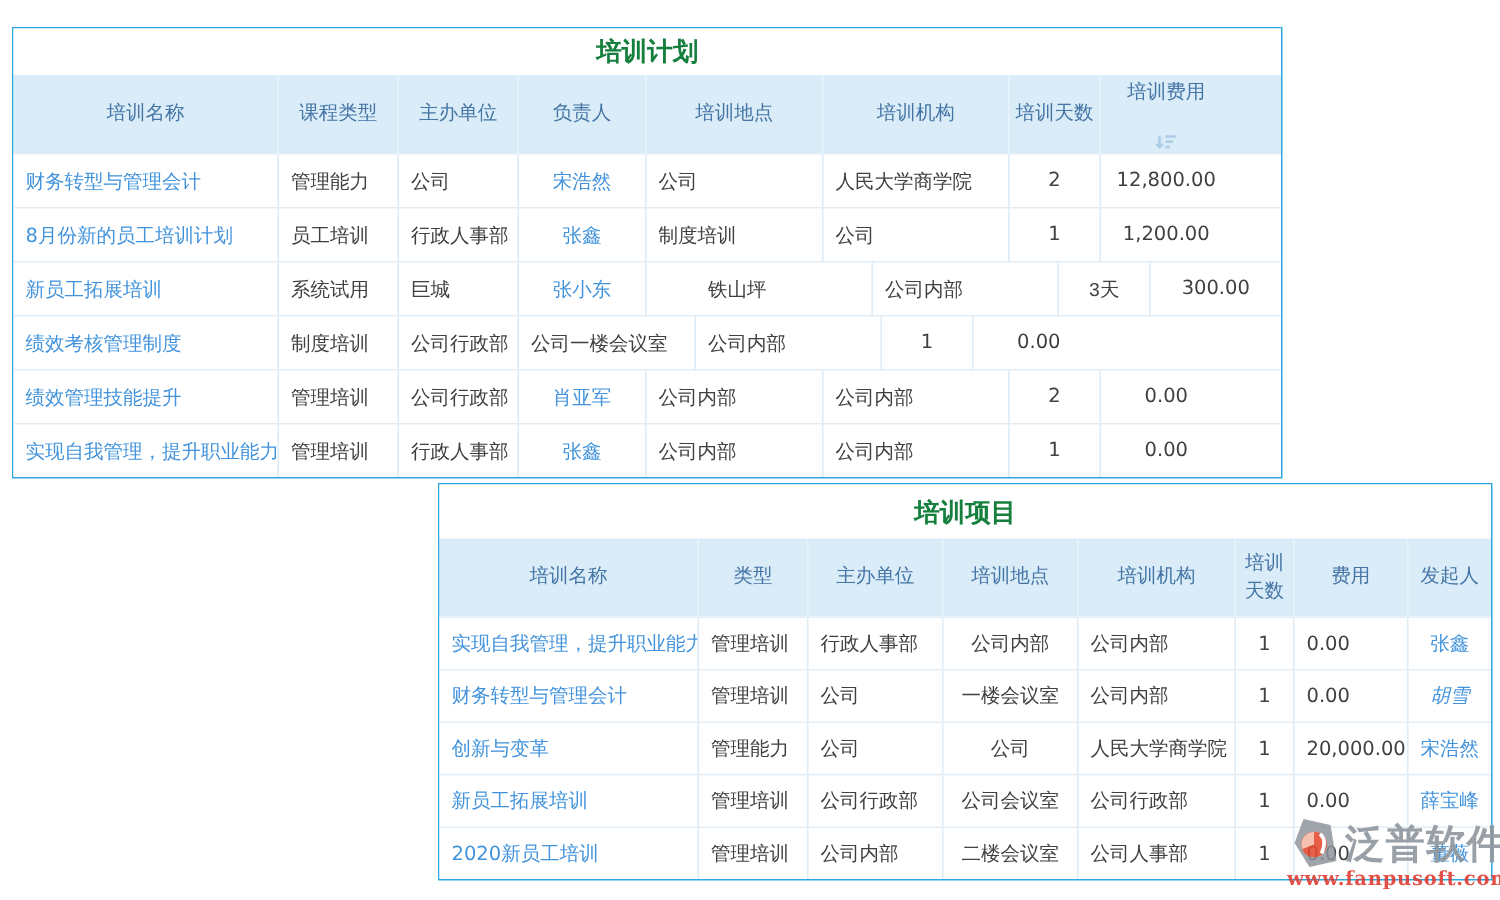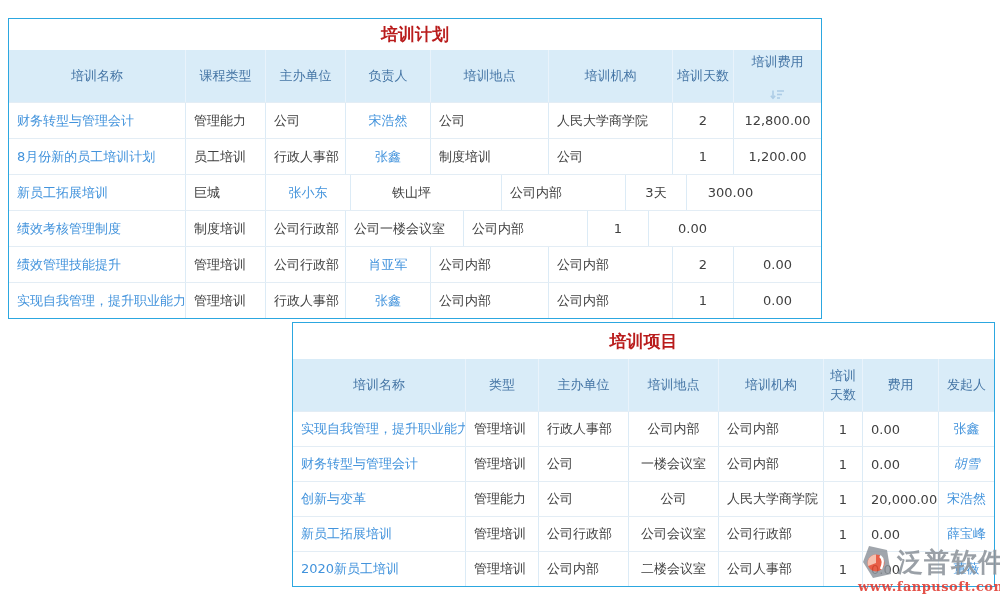--- a/index.html
+++ b/index.html
@@ -7,21 +7,21 @@
     width:1000px;height:600px;position:relative;overflow:hidden;
     background:#ffffff;
     font-family:"DejaVu Sans","Liberation Sans",sans-serif;
   }
   .table-card{
     position:absolute;background:#ffffff;
     border:1px solid #2ca7e0;width:max-content;
   }
   .title-bar{
     display:flex;align-items:center;justify-content:center;
-    font-weight:bold;color:#b91c1c;font-size:17px;background:#ffffff;
+    font-weight:bold;color:#15803d;font-size:17px;background:#ffffff;
   }
   .t0 .title-bar{height:31px;}
   .t1 .title-bar{height:36px;}
   .thead{display:flex;background:#d9ecf8;}
   .th{
     display:flex;flex-direction:column;align-items:center;justify-content:center;
     text-align:center;box-sizing:border-box;padding:2px 4px;
     color:#4575a5;font-size:13px;line-height:1.5;height:52px;
     border-right:1px solid #e9f3fb;
   }
@@ -107,25 +107,26 @@
         <div class="td" style="width: 80px; justify-content: flex-start;">员工培训</div>
         <div class="td" style="width: 80px; justify-content: flex-start;">行政人事部</div>
         <div class="td link" style="width: 85px; justify-content: center;">张鑫</div>
         <div class="td" style="width: 118px; justify-content: flex-start;">制度培训</div>
         <div class="td" style="width: 124px; justify-content: flex-start;">公司</div>
         <div class="td" style="width: 61px; justify-content: center;">1</div>
         <div class="td" style="width: 87px; justify-content: center;">1,200.00</div>
       </div>
       <div class="tr">
         <div class="td link" style="width: 177px; justify-content: flex-start;">新员工拓展培训</div>
+        <div class="td" style="width: 80px; justify-content: flex-start;">系统试用</div>
         <div class="td" style="width: 80px; justify-content: flex-start;">巨城</div>
         <div class="td link" style="width: 85px; justify-content: center;">张小东</div>
         <div class="td" style="width: 118px; justify-content: flex-start; margin-left: 33px;">铁山坪</div>
         <div class="td" style="width: 124px; justify-content: flex-start;">公司内部</div>
-        <div class="td" style="width: 61px; justify-content: center;">3天</div>
+        <div class="td" style="width: 61px; justify-content: center; font-family: Liberation Mono, monospace;">3天</div>
         <div class="td" style="width: 87px; justify-content: center;">300.00</div>
       </div>
       <div class="tr">
         <div class="td link" style="width: 177px; justify-content: flex-start;">绩效考核管理制度</div>
         <div class="td" style="width: 80px; justify-content: flex-start;">制度培训</div>
         <div class="td" style="width: 80px; justify-content: flex-start;">公司行政部</div>
         <div class="td" style="width: 118px; justify-content: flex-start;">公司一楼会议室</div>
         <div class="td" style="width: 124px; justify-content: flex-start;">公司内部</div>
         <div class="td" style="width: 61px; justify-content: center;">1</div>
         <div class="td" style="width: 87px; justify-content: center;">0.00</div>

